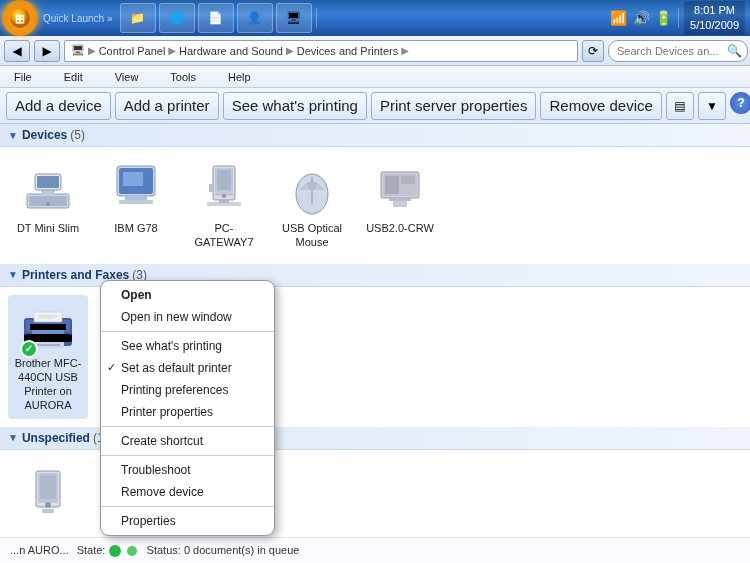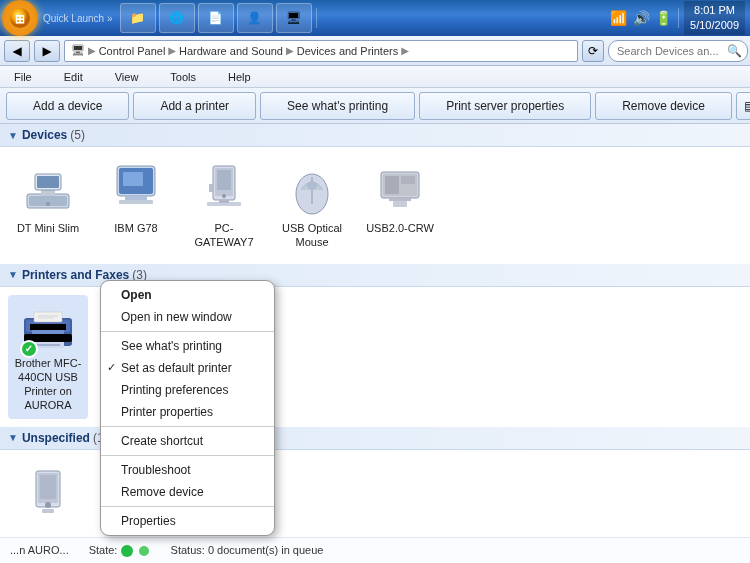--- a/index.html
+++ b/index.html
@@ -163,26 +163,26 @@
       height: 36px;
       background: linear-gradient(to bottom, #f0f5fc, #e0eaf8);
       border-bottom: 1px solid #bbc8dc;
       display: flex;
       align-items: center;
       padding: 0 6px;
       gap: 4px;
     }
     .toolbar-btn {
       height: 28px;
-      padding: 0 26px;
+      padding: 0 8px;
       background: linear-gradient(to bottom, #f5f9ff, #dce8f8);
       border: 1px solid #9ab0cc;
       border-radius: 3px;
       cursor: pointer;
-      font-size: 12px;
+      font-size: 15px;
       color: #222;
       white-space: nowrap;
     }
     .toolbar-right {
       margin-left: auto;
       display: flex;
       gap: 4px;
     }
     .view-btn {
       width: 28px; height: 28px;
@@ -342,21 +342,21 @@
     
     .device-status {
       padding: 6px 10px;
       background: #fafcff;
       border-top: 1px solid #dde8f4;
       font-size: 11px;
       color: #333;
     }
     .device-status-row {
       display: flex;
-      gap: 20px;
+      gap: 8px;
       align-items: center;
     }
     .status-dot-green {
       display: inline-block;
       width: 12px; height: 12px;
       background: #22bb44;
       border-radius: 50%;
       margin-right: 3px;
       vertical-align: middle;
     }

